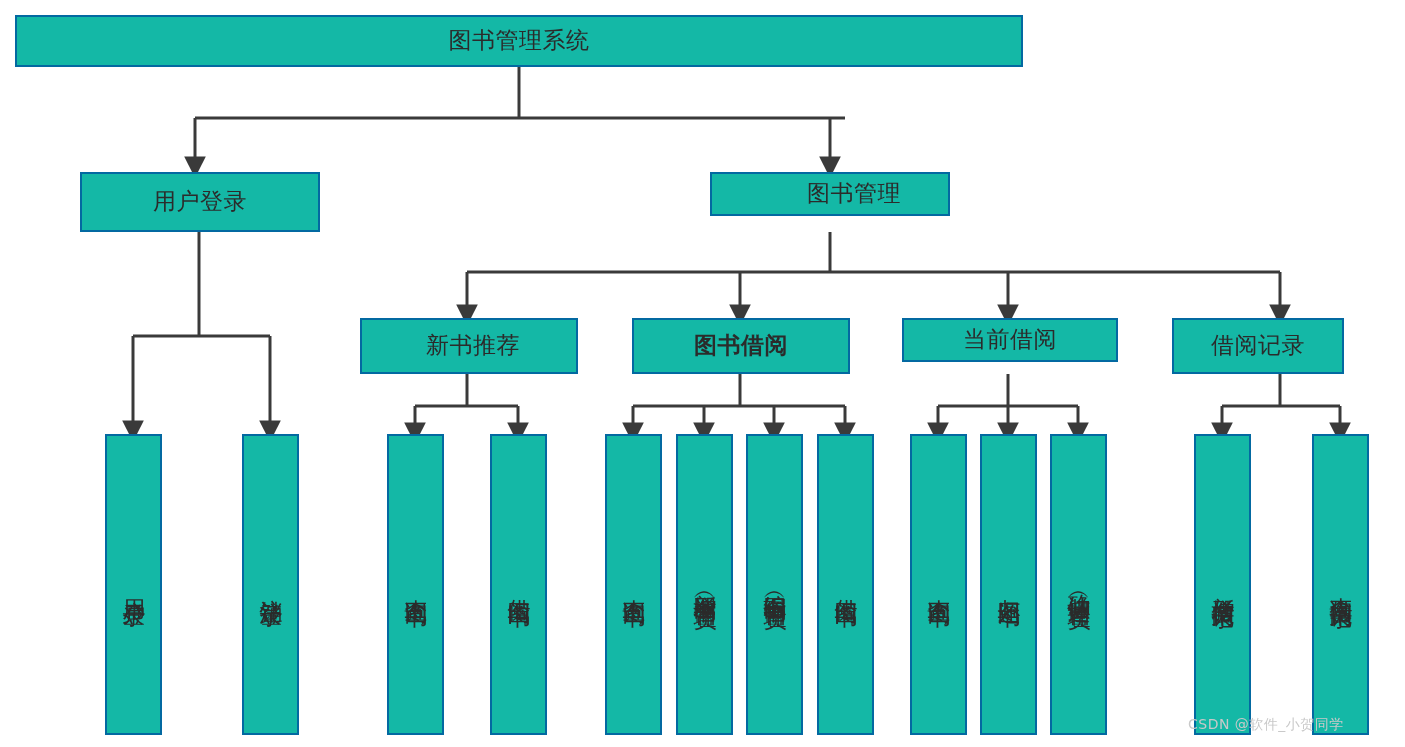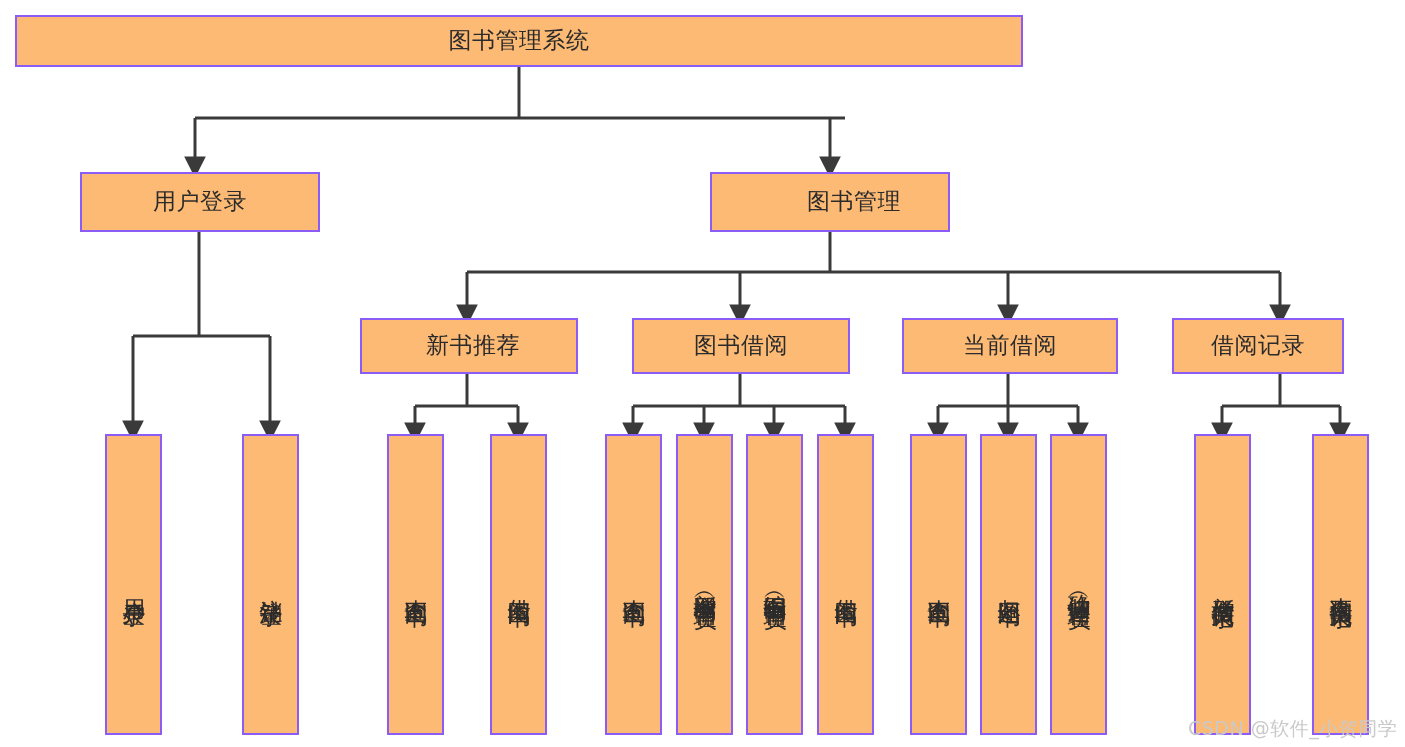--- a/index.html
+++ b/index.html
@@ -19,22 +19,22 @@
     position: absolute;
     left: 0;
     top: 0;
     width: 1405px;
     height: 747px;
     pointer-events: none;
   }
   .node {
     position: absolute;
     box-sizing: border-box;
-    border: 2px solid #8b5cf6;
-    background: #fdba74;
+    border: 2px solid #0369a1;
+    background: #14b8a6;
     color: #2b2b2b;
     display: flex;
     align-items: center;
     justify-content: center;
     text-align: center;
     z-index: 2;
   }
   .node.horiz {
     font-size: 23px;
     line-height: 1.1;
@@ -51,21 +51,21 @@
   .node.vert .txt {
     writing-mode: vertical-rl;
     text-orientation: upright;
     display: block;
     max-height: 100%;
   }
   .watermark {
     position: absolute;
     left: 1188px;
     top: 716px;
-    font-size: 19px;
+    font-size: 14px;
     color: #c9c9c9;
     letter-spacing: 0.5px;
     white-space: nowrap;
     z-index: 3;
     font-family: "DejaVu Sans", "Liberation Sans", sans-serif;
   }
 </style>
 </head>
 <body>
 
@@ -121,31 +121,31 @@
     </g>
   </svg>
 
   <div class="node horiz" style="left:15px; top:15px; width:1008px; height:52px;">
     <span class="txt">图书管理系统</span>
   </div>
 
   <div class="node horiz" style="left:80px; top:172px; width:240px; height:60px;">
     <span class="txt">用户登录</span>
   </div>
-  <div class="node horiz" style="left:710px; top:172px; width:240px; height:60px;padding-left:48px;">
+  <div class="node horiz" style="left:710px; top:172px; width:240px; height:44px;padding-left:48px;">
     <span class="txt">图书管理</span>
   </div>
 
   <div class="node horiz" style="left:360px; top:318px; width:218px; height:56px;padding-left:8px;">
     <span class="txt">新书推荐</span>
   </div>
-  <div class="node horiz" style="left:632px; top:318px; width:218px; height:56px;">
+  <div class="node horiz" style="left:632px; top:318px; width:218px; height:56px;font-weight:bold;">
     <span class="txt">图书借阅</span>
   </div>
-  <div class="node horiz" style="left:902px; top:318px; width:216px; height:56px;">
+  <div class="node horiz" style="left:902px; top:318px; width:216px; height:44px;">
     <span class="txt">当前借阅</span>
   </div>
   <div class="node horiz" style="left:1172px; top:318px; width:172px; height:56px;">
     <span class="txt">借阅记录</span>
   </div>
 
   <div class="node vert" style="left:105px; top:434px; width:57px; height:301px;">
     <span class="txt">用户登录</span>
   </div>
   <div class="node vert" style="left:242px; top:434px; width:57px; height:301px;">

